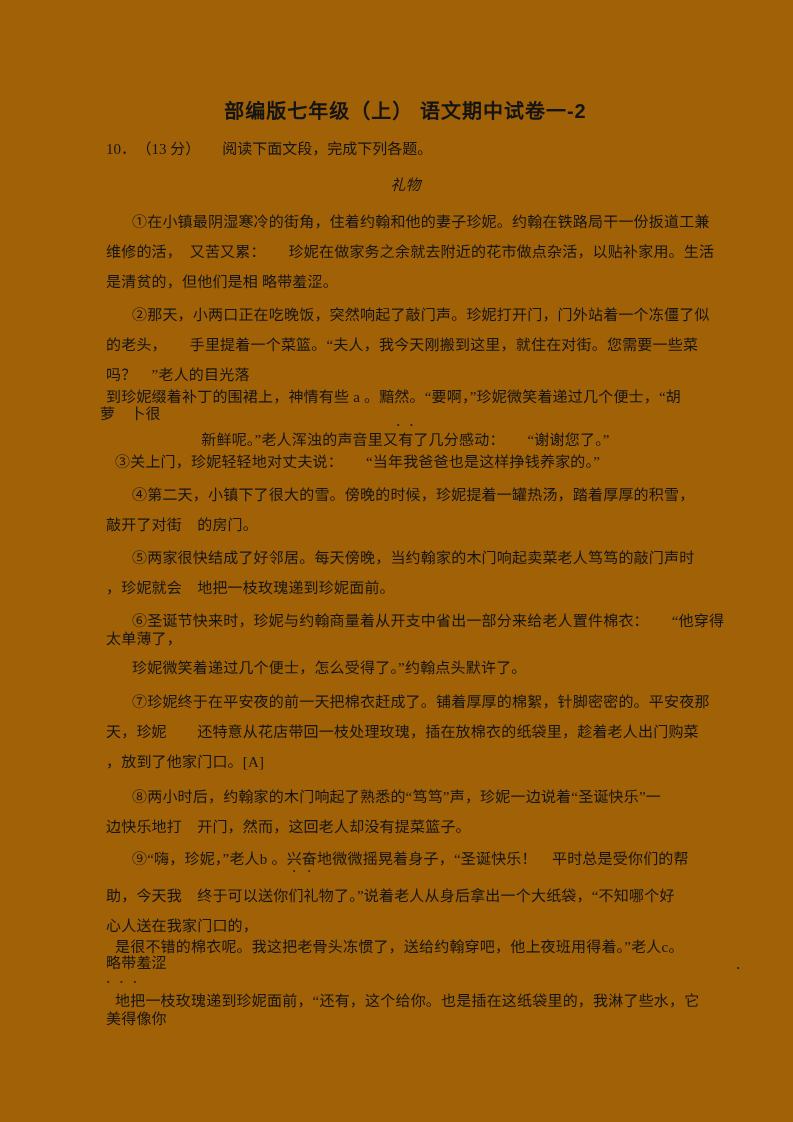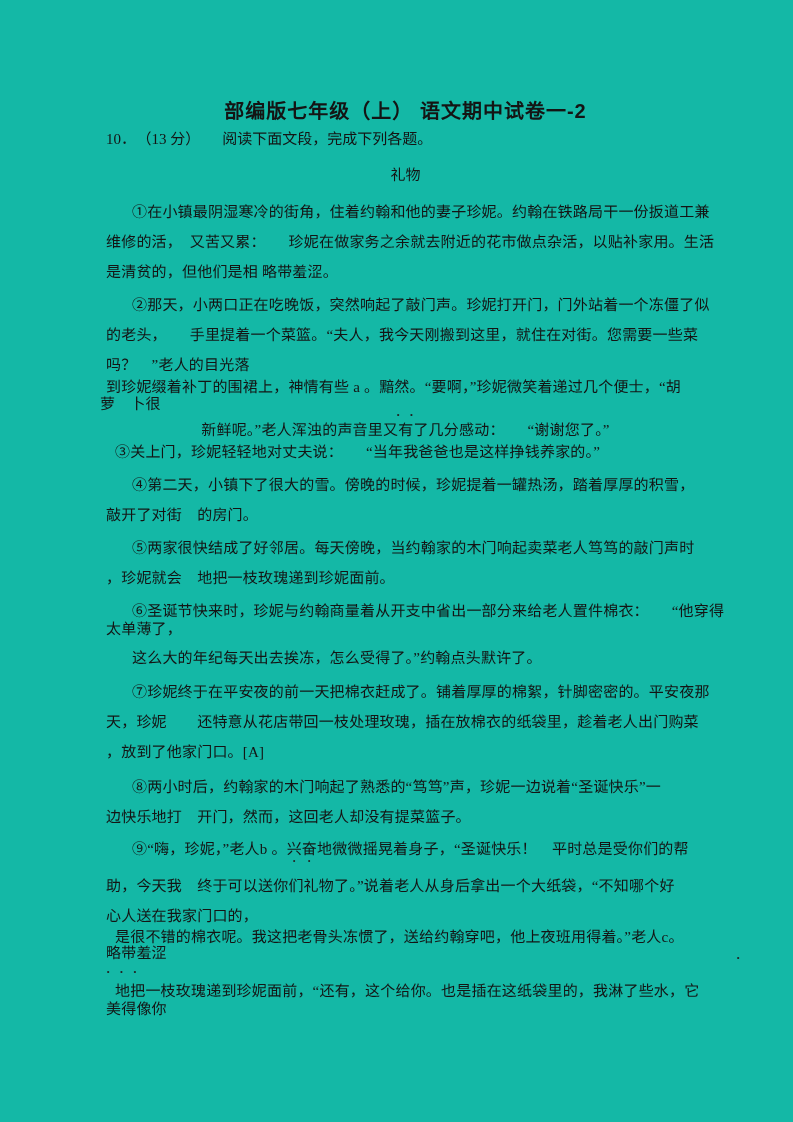--- a/index.html
+++ b/index.html
@@ -1,48 +1,49 @@
 <!DOCTYPE html>
 <html lang="zh-CN"><head>
 <meta charset="utf-8">
 <style>
   html,body{margin:0;padding:0;background:#ffffff;}
   .page{
     position:relative;
     width:793px;height:1122px;
     box-sizing:border-box;
     padding:0 88px 0 106px;
-    background:#14b8a6;
+    background:#a16207;
     color:#141414;
     font-family:"Liberation Serif","DejaVu Serif",serif;
     overflow:hidden;
   }
   .doc-title{
     margin:98px 0 0 0;
     text-align:center;
     font-family:"Liberation Sans","DejaVu Sans",sans-serif;
     font-weight:700;
     font-size:20px;
     line-height:26px;
     letter-spacing:1px;
     white-space:nowrap;
   }
   .question-row{
-    margin-top:5px;
+    margin-top:15px;
     font-size:15px;
     line-height:20px;
     white-space:nowrap;
   }
   .question-row .qnum{margin-right:8px;}
   .question-row .qscore{margin-right:22px;}
   .passage-title{
     margin-top:16px;
     text-align:center;
     font-size:15px;
     line-height:20px;
+    font-style:italic;
   }
   .passage{
     position:relative;
     margin-top:17px;
     font-size:15px;
   }
   .ln{
     line-height:20px;
     white-space:nowrap;
     letter-spacing:0.2px;
@@ -96,21 +97,21 @@
     <div class="ln m2">到珍妮缀着补丁的围裙上，神情有些 a 。黯然。“要啊，”珍妮微笑着递过几个便士，“胡</div>
     <div class="ln hang mn3">萝　卜很</div>
     <div class="ln m6">新鲜呢。”老人浑浊的声音里又有了几分感动：　　“谢谢您了。”</div>
     <div class="ln indent-sm m2">③关上门，珍妮轻轻地对丈夫说：　　“当年我爸爸也是这样挣钱养家的。”</div>
     <div class="ln indent m13">④第二天，小镇下了很大的雪。傍晚的时候，珍妮提着一罐热汤，踏着厚厚的积雪，</div>
     <div class="ln m10">敲开了对街　的房门。</div>
     <div class="ln indent m13">⑤两家很快结成了好邻居。每天傍晚，当约翰家的木门响起卖菜老人笃笃的敲门声时</div>
     <div class="ln m10">，珍妮就会　地把一枝玫瑰递到珍妮面前。</div>
     <div class="ln indent m13">⑥圣诞节快来时，珍妮与约翰商量着从开支中省出一部分来给老人置件棉衣：　　“他穿得</div>
     <div class="ln mn2">太单薄了，</div>
-    <div class="ln indent m9">这么大的年纪每天出去挨冻，怎么受得了。”约翰点头默许了。</div>
+    <div class="ln indent m9">珍妮微笑着递过几个便士，怎么受得了。”约翰点头默许了。</div>
     <div class="ln indent m22">⑦珍妮终于在平安夜的前一天把棉衣赶成了。铺着厚厚的棉絮，针脚密密的。平安夜那</div>
     <div class="ln m10">天，珍妮　　还特意从花店带回一枝处理玫瑰，插在放棉衣的纸袋里，趁着老人出门购菜</div>
     <div class="ln m10">，放到了他家门口。[A]</div>
     <div class="ln indent m15">⑧两小时后，约翰家的木门响起了熟悉的“笃笃”声，珍妮一边说着“圣诞快乐”一</div>
     <div class="ln m10">边快乐地打　开门，然而，这回老人却没有提菜篮子。</div>
     <div class="ln indent m12">
       <span>⑨“嗨，珍妮，”老人b 。</span><span class="emph">兴奋</span><span>地微微摇晃着身子，“圣诞快乐！　平时总是受你们的帮</span>
     </div>
     <div class="ln m10">助，今天我　终于可以送你们礼物了。”说着老人从身后拿出一个大纸袋，“不知哪个好</div>
     <div class="ln m10">心人送在我家门口的，</div>

